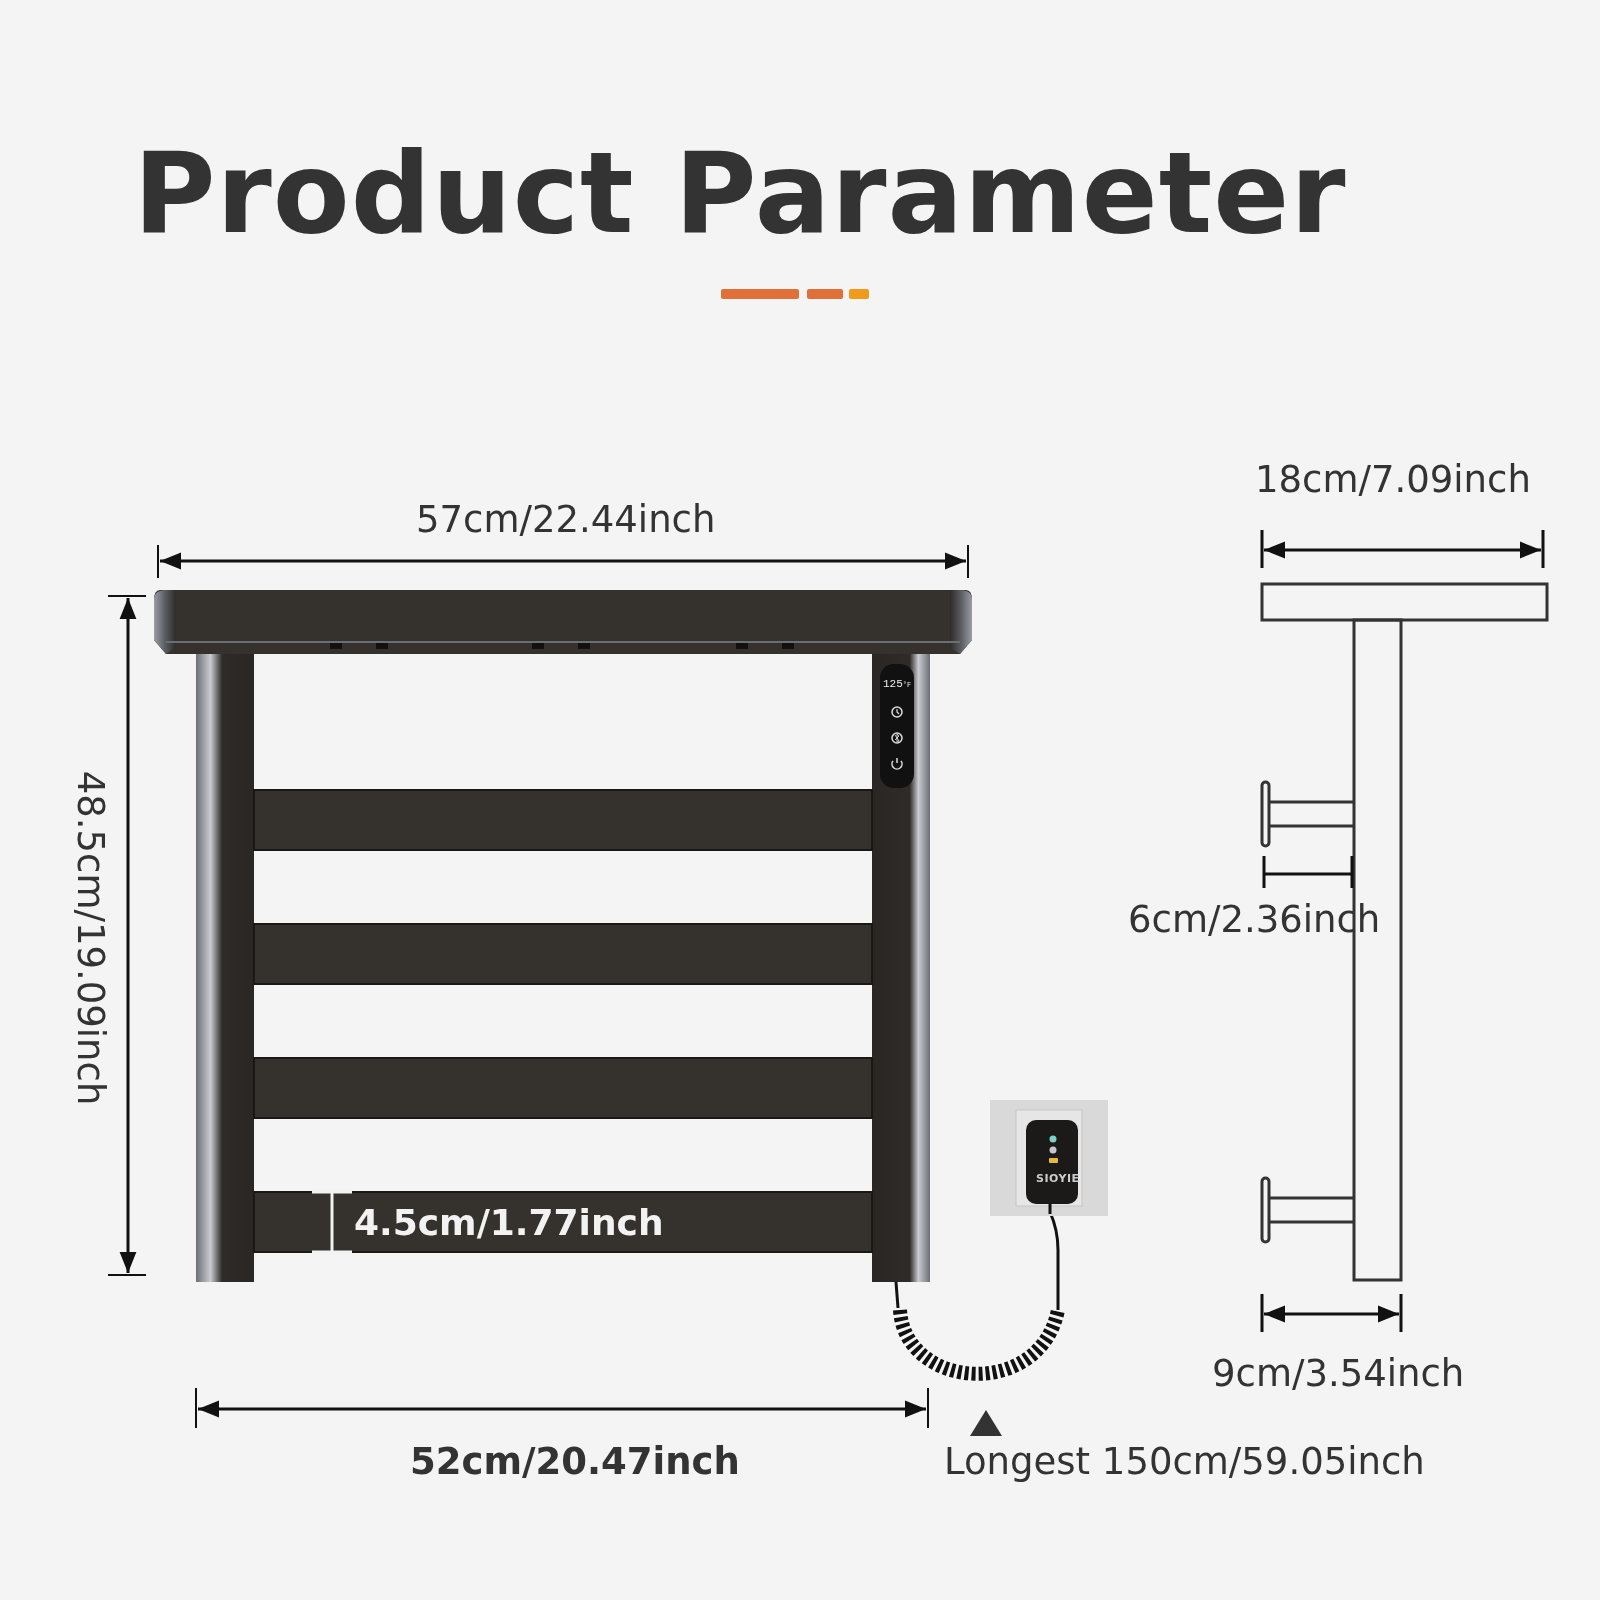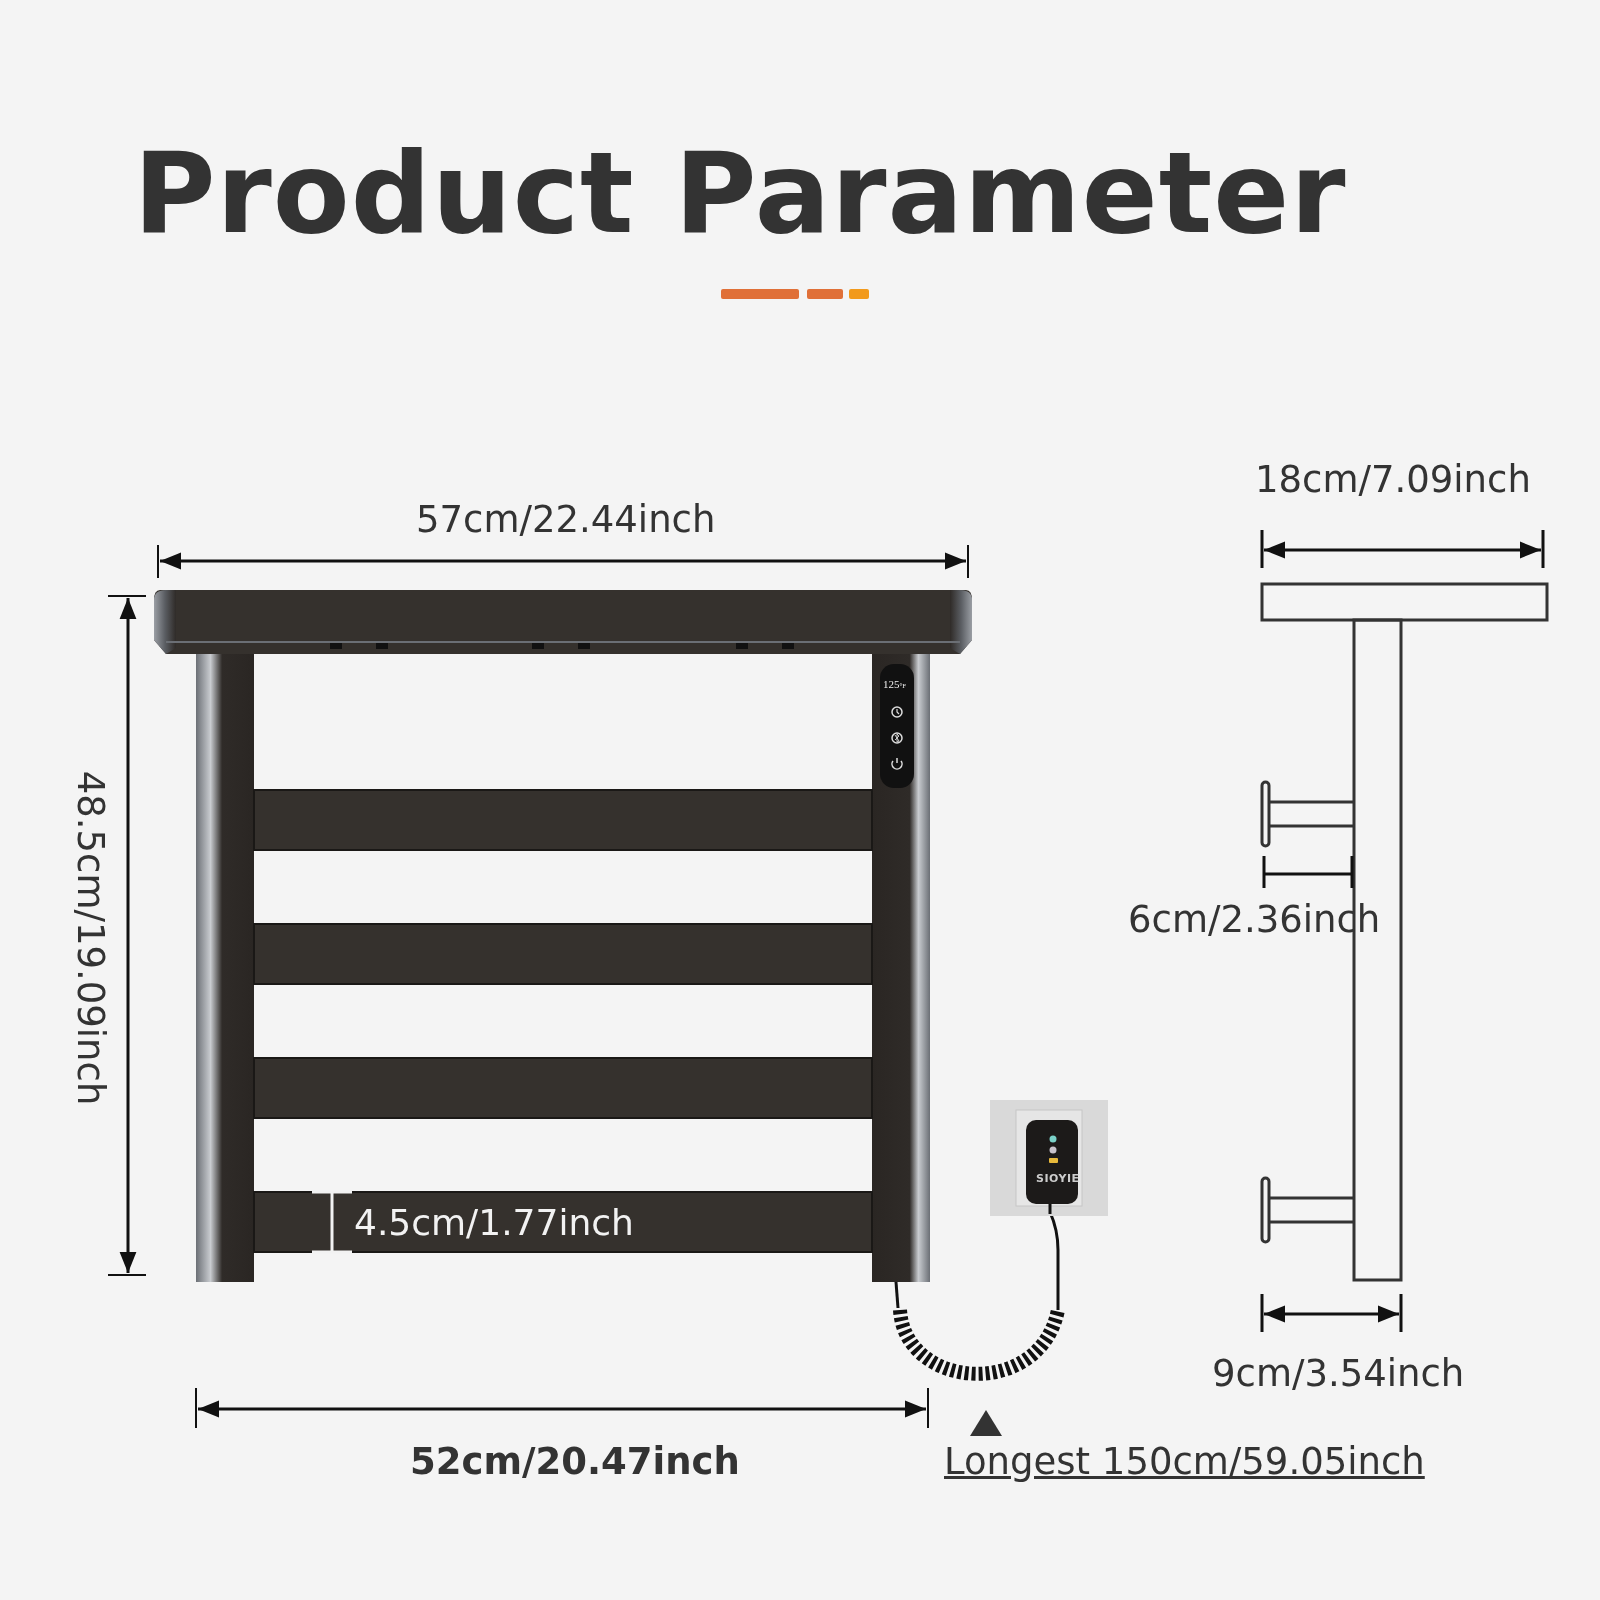--- a/index.html
+++ b/index.html
@@ -3,21 +3,21 @@
 <meta charset="utf-8">
 <style>
   html, body { margin:0; padding:0; }
   body { width:1600px; height:1600px; background:#f4f4f4; position:relative; overflow:hidden;
          font-family:"DejaVu Sans","Liberation Sans",sans-serif; color:#333; }
   .abs { position:absolute; }
   .title { left:0; width:1480px; top:128px; text-align:center; font-size:112px; font-weight:bold;
            color:#333333; letter-spacing:1px; line-height:130px; }
   .bar { height:10px; border-radius:2px; top:289px; }
   .dim { font-size:37px; color:#333; white-space:nowrap; line-height:44px; }
-  .dim-white { color:#f2f2f2; font-size:36px; font-weight:normal; }
+  .dim-white { color:#f2f2f2; font-size:36px; font-weight:bold; }
   svg { position:absolute; left:0; top:0; }
 </style>
 </head>
 <body>
 
 <div class="abs title">Product Parameter</div>
 
 <div class="abs bar" style="left:721px;width:78px;background:#e07038;"></div>
 <div class="abs bar" style="left:807px;width:36px;background:#e07038;"></div>
 <div class="abs bar" style="left:849px;width:20px;background:#f29a1c;"></div>
@@ -155,21 +155,21 @@
     <line x1="1401" y1="1294" x2="1401" y2="1332" stroke="#111" stroke-width="3"></line>
     <line x1="1264" y1="1314" x2="1399" y2="1314" stroke="#111" stroke-width="3" marker-start="url(#arr)" marker-end="url(#arr)"></line>
   </g>
 </svg>
 
 <div class="abs dim" style="left:416px;top:498px;">57cm/22.44inch</div>
 <div class="abs dim" style="left:-80px;top:916px;transform:rotate(90deg);transform-origin:center;width:340px;text-align:center;">48.5cm/19.09inch</div>
 <div class="abs dim dim-white" style="left:354px;top:1201px;">4.5cm/1.77inch</div>
 <div class="abs dim" style="left:410px;top:1440px;font-weight:bold;">52cm/20.47inch</div>
 
-<div class="abs" style="left:883px;top:678px;color:#eee;font-size:11px;font-family:Liberation Serif, serif;line-height:12px;">
+<div class="abs" style="left:883px;top:678px;color:#eee;font-size:11px;font-family:Liberation Mono, monospace;line-height:12px;">
   <span>125</span><span style="font-size:7px">°F</span>
 </div>
 <div class="abs" style="left:1036px;top:1172px;color:#ccc;font-size:11px;font-weight:bold;letter-spacing:0.5px;">SIOYIE</div>
-<div class="abs dim" style="left:944px;top:1440px;text-decoration:underline;">Longest 150cm/59.05inch</div>
+<div class="abs dim" style="left:944px;top:1440px;">Longest 150cm/59.05inch</div>
 
 <div class="abs dim" style="left:1255px;top:458px;">18cm/7.09inch</div>
 <div class="abs dim" style="left:1128px;top:898px;">6cm/2.36inch</div>
 <div class="abs dim" style="left:1212px;top:1352px;">9cm/3.54inch</div>
 
 </body></html>

